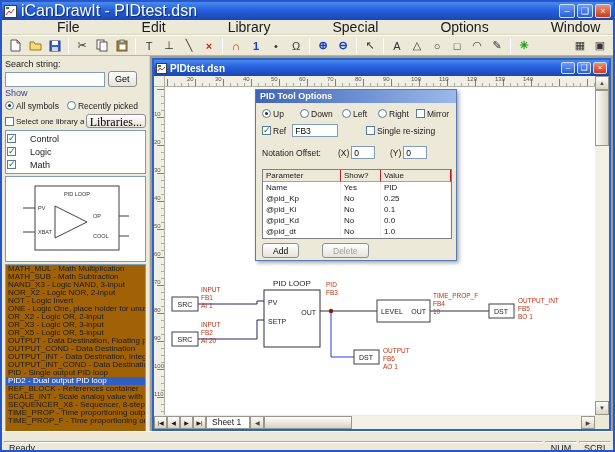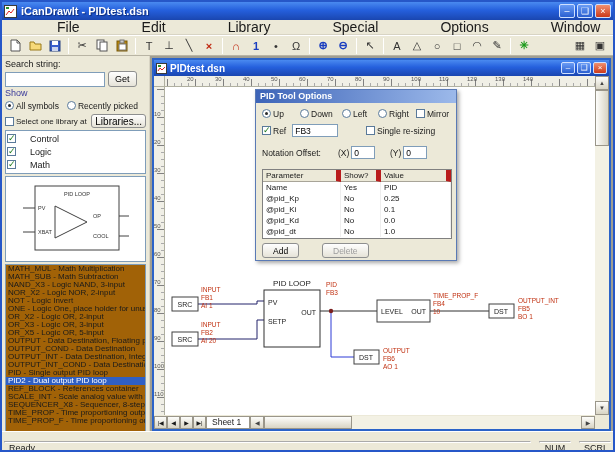--- a/index.html
+++ b/index.html
@@ -4,21 +4,21 @@
 <style>
   * { margin:0; padding:0; box-sizing:border-box; }
   body { font-family:"Liberation Sans", sans-serif; background:#777; }
   #app { position:relative; width:615px; height:452px; border:2px solid #2657c8;
          background:#ece9d8; overflow:hidden; font-size:11px; color:#1a1a1a; }
 
   
   .titlebar { position:absolute; left:0; top:0; right:0; height:18px;
     background:linear-gradient(180deg,#4a8af0 0%,#2560dd 45%,#1a46b0 100%);
     display:flex; align-items:center; padding:0 2px; }
-  .titlebar .ttl { color:#fff; font-weight:bold; font-size:11px; margin-left:4px;
+  .titlebar .ttl { color:#fff; font-weight:normal; font-size:16px; margin-left:4px;
     text-shadow:1px 1px 1px #0a2a7a; flex:1; white-space:nowrap; overflow:hidden; }
   .winbtns { display:flex; gap:2px; }
   .winbtn { width:16px; height:14px; font-size:9px; line-height:12px; text-align:center;
     color:#fff; border:1px solid #cfe0ff; border-radius:2px;
     background:linear-gradient(180deg,#6a9cf5,#2a5fd0); cursor:default; }
   .winbtn.close { background:linear-gradient(180deg,#f09070,#cc3a1a); }
 
   
   .menubar { position:absolute; left:0; top:18px; right:0; height:15px; background:#ece9d8;
     display:flex; align-items:center; border-bottom:1px solid #d8d4c4; }
@@ -48,21 +48,21 @@
   .show-label { color:#3a3a9a; font-size:9px; height:11px; line-height:11px; }
   .radio { width:9px; height:9px; border:1px solid #5a7a9a; border-radius:50%;
     background:#fff; display:inline-block; position:relative; flex:none; }
   .radio.checked::after { content:""; position:absolute; inset:2px; background:#2a2a2a; border-radius:50%; }
   .cb { width:9px; height:9px; border:1px solid #5a7a9a; background:#fff; display:inline-block;
     position:relative; flex:none; }
   .cb.checked::after { content:"✓"; position:absolute; top:-2px; left:0px; font-size:9px; color:#1e7a1e; }
   .radio-row { display:flex; align-items:center; height:13px; gap:2px; font-size:8.5px; }
   .lib-row { display:flex; align-items:center; height:18px; gap:2px; font-size:8px; }
   .lib-row .lbl { width:82px; overflow:hidden; white-space:nowrap; }
-  .lib-row .btn { height:14px; font-size:10px; padding:0 3px; }
+  .lib-row .btn { height:14px; font-size:12px; padding:0 3px;font-family:Liberation Serif, serif; }
   .liblist { height:44px; background:#fff; border:1px solid #7f9db9; padding:1px; overflow:hidden; }
   .liblist .item { display:flex; align-items:center; gap:14px; height:13px; font-size:9px; }
   .preview { height:86px; background:#fff; border:1px solid #7f9db9; margin-top:2px;
     display:flex; align-items:center; justify-content:center; }
   .symlist { flex:1; background:#a16207; border:1px solid #7f9db9; margin-top:2px; overflow:hidden; }
   .sym-item { height:8px; line-height:8px; font-size:8px; padding-left:2px;
     white-space:nowrap; overflow:hidden; }
   .sym-item.selected { background:#2f5fc4; color:#fff; }
 
   
@@ -119,36 +119,36 @@
   .dialog { position:absolute; left:90px; top:2px; width:202px; height:172px;
     background:#ece9d8; border:1px solid #5a7ab5; box-shadow:2px 2px 4px rgba(0,0,0,.35); }
   .dlg-title { height:13px; background:linear-gradient(90deg,#3d64b8,#9cb9ea); color:#fff;
     font-size:9px; font-weight:bold; line-height:13px; padding-left:4px; }
   .dlg-body { position:relative; height:157px; font-size:8.5px; }
   .dlg-item { position:absolute; display:flex; align-items:center; gap:2px; height:11px; }
   .dlg-body input.txt { font-size:8.5px; }
   .ptable { position:absolute; left:6px; top:66px; width:190px; height:70px; background:#fff;
     border:1px solid #808080; overflow:hidden; }
   .ptable .hrow { display:flex; height:12px; background:#ece9d8; }
-  .ptable .hcell { border-right:5px solid #b91c1c; border-bottom:1px solid #a8a498;
+  .ptable .hcell { border-right:1px solid #b91c1c; border-bottom:1px solid #a8a498;
     font-size:8px; padding-left:3px; line-height:12px; }
   .ptable .row { display:flex; height:11px; }
   .ptable .cell { font-size:8px; padding-left:3px; line-height:11px; border-right:1px solid #eee; }
   .c1 { width:78px; flex:none; } .c2 { width:40px; flex:none; } .c3 { flex:1; }
   .dlg-btn { position:absolute; top:140px; height:15px; font-size:8.5px; padding:0 10px; }
 
   
   .bt { font:7px "Liberation Sans",sans-serif; fill:#1a1a1a; }
   .tt { font:8px "Liberation Sans",sans-serif; fill:#1a1a1a; }
   .rl { font:6.5px "Liberation Sans",sans-serif; fill:#c03010; }
   .pv { font:5.5px "Liberation Sans",sans-serif; fill:#333; }
 
   
   .statusbar { position:absolute; left:0; right:0; bottom:0; height:15px; background:#ece9d8;
-    display:flex; align-items:stretch; gap:8px; padding:9px 2px; border-top:1px solid #fff; }
+    display:flex; align-items:stretch; gap:2px; padding:9px 2px; border-top:1px solid #fff; }
   .status-cell { border:1px solid; border-color:#aaa #fff #fff #aaa; font-size:9px;
     line-height:12px; padding:0 4px; }
   .status-ready { flex:1; }
   .status-small { width:32px; text-align:center; }
 </style>
 </head>
 <body>
 
 <div id="app">
 

